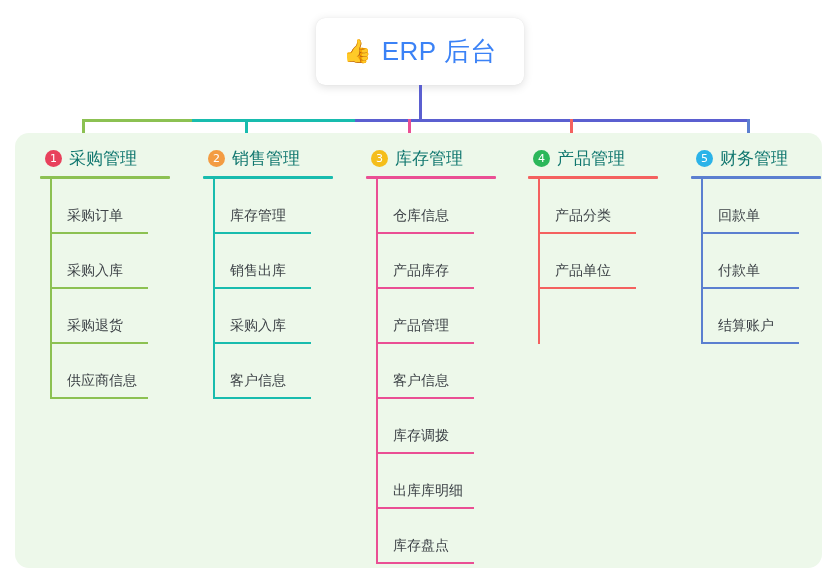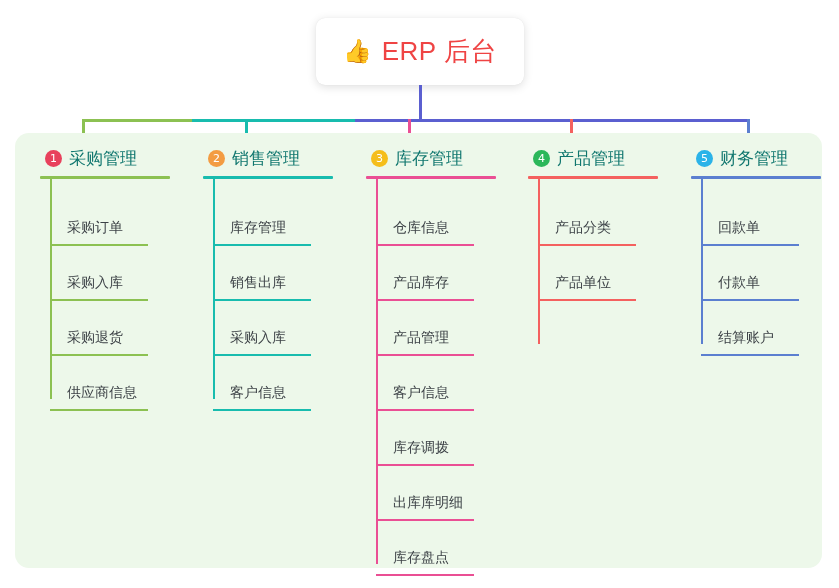--- a/index.html
+++ b/index.html
@@ -32,21 +32,21 @@
     gap: 10px;
     box-sizing: border-box;
   }
   #root-card .thumb {
     font-size: 23px;
     line-height: 1;
   }
   #root-card .root-title {
     font-size: 26px;
     letter-spacing: 0.5px;
-    color: #ef4444;
+    color: #3b82f6;
     white-space: nowrap;
   }
 
   
   .trunk {
     position: absolute;
     left: 419px;
     top: 85px;
     width: 3px;
     height: 36px;
@@ -108,21 +108,21 @@
   .col-rule {
     height: 3px;
     width: 130px;
     margin-top: 5px;
     border-radius: 1px;
   }
 
   .items {
     position: relative;
     margin-left: 10px;
-    padding-top: 12px;
+    padding-top: 0px;
   }
   .spine {
     position: absolute;
     left: 0;
     top: 0;
     width: 2px;
   }
   .item {
     position: relative;
     height: 55px;

